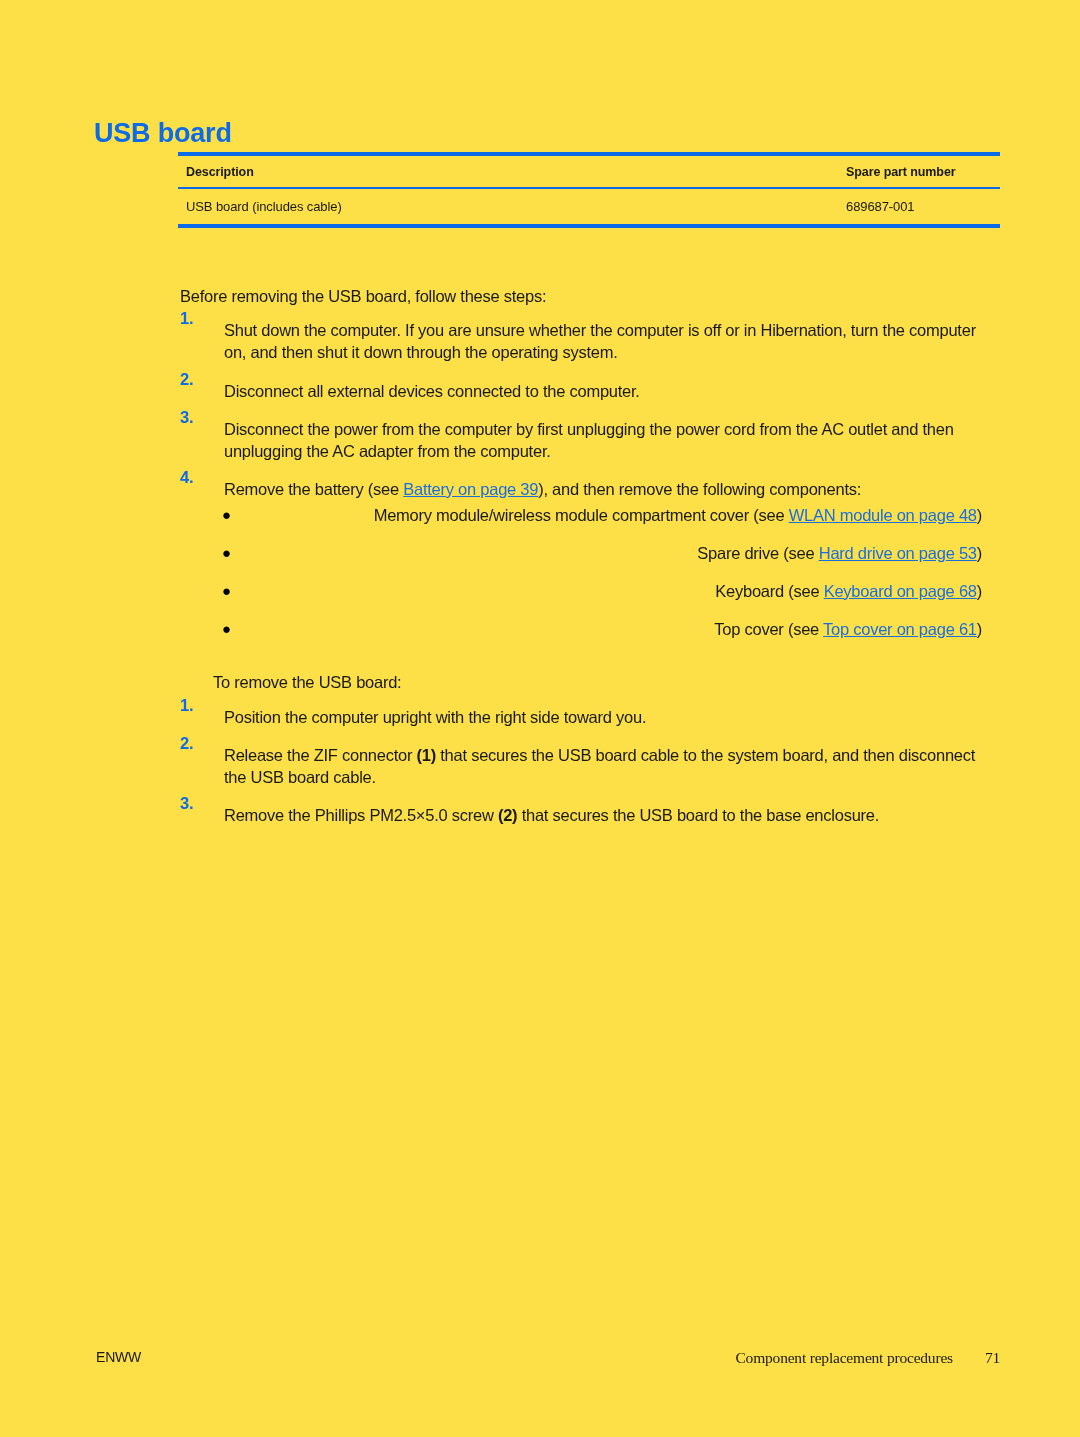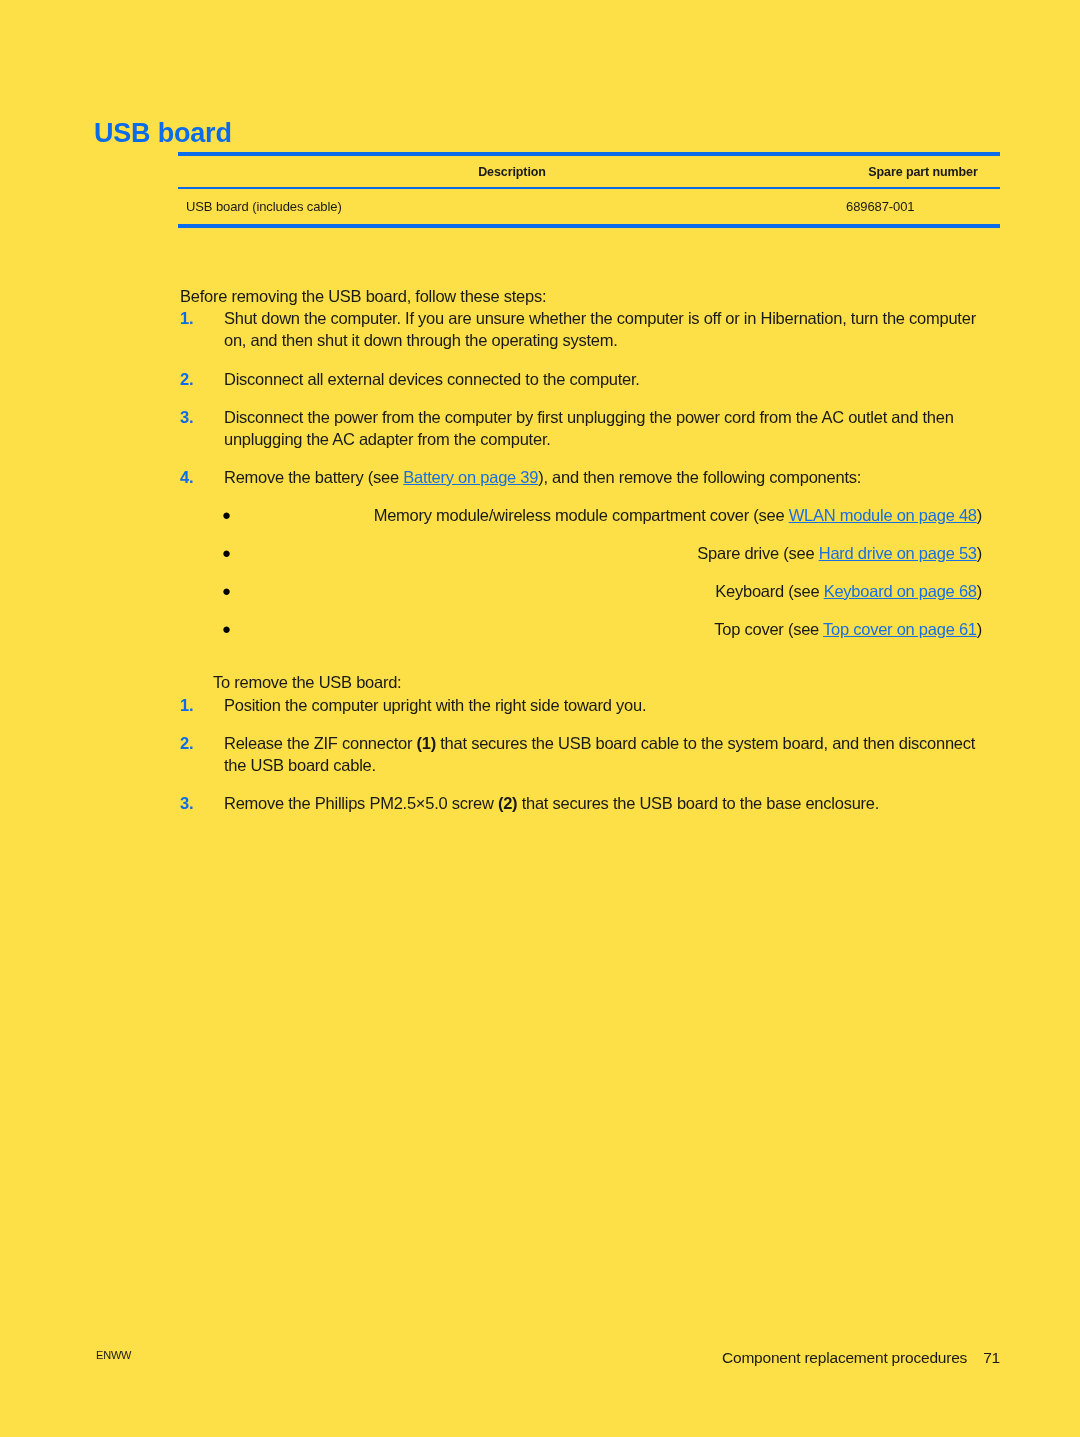--- a/index.html
+++ b/index.html
@@ -53,21 +53,20 @@
   }
   .trow {
     display: flex;
     align-items: flex-start;
   }
   .thead .tcell {
     font-weight: bold;
     font-size: 12.5px;
     padding: 9px 0 8px 8px;
     letter-spacing: -0.1px;
-    text-align: center;
   }
   .tbody .tcell {
     font-size: 13px;
     padding: 10px 0 10px 8px;
     letter-spacing: -0.1px;
   }
   .tcell.desc { width: 665px; }
   .tcell.part { width: 157px; }
 
   
@@ -90,21 +89,21 @@
     letter-spacing: -0.25px;
     color: #191919;
     display: flex;
   }
   .step-num {
     color: #0B6BE8;
     font-weight: bold;
     width: 44px;
     flex: 0 0 44px;
   }
-  .step-body { flex: 1 1 auto; }
+  .step-body { flex: 1 1 auto; margin-top: 12px; }
 
   .bullet {
     position: absolute;
     left: 222px;
     width: 760px;
     font-size: 16.5px;
     line-height: 22px;
     letter-spacing: -0.25px;
     color: #191919;
     display: flex;
@@ -122,33 +121,34 @@
     color: #1A6FE0;
     text-decoration: underline;
   }
   .callout { font-weight: bold; }
 
   
   .footer-left {
     position: absolute;
     left: 96px;
     top: 1349px;
-    font-size: 11px;
+    font-size: 14px;
     letter-spacing: -0.2px;
     color: #191919;
   }
   .footer-right {
     position: absolute;
     right: 80px;
     top: 1349px;
     font-size: 15.5px;
     letter-spacing: -0.2px;
     color: #191919;
     display: flex;
-    gap: 16px;
+    gap: 32px;
+    font-family: Liberation Serif, serif;
   }
 </style>
 </head>
 <body>
 
 <div class="page">
 
   <h1 class="page-title">USB board</h1>
 
   <div class="parts-table">

